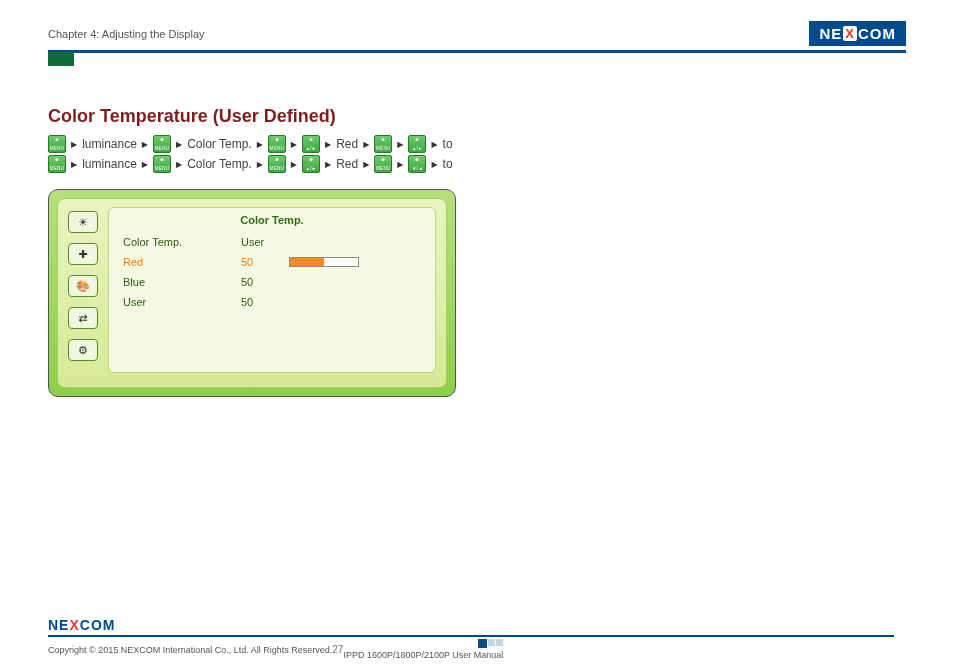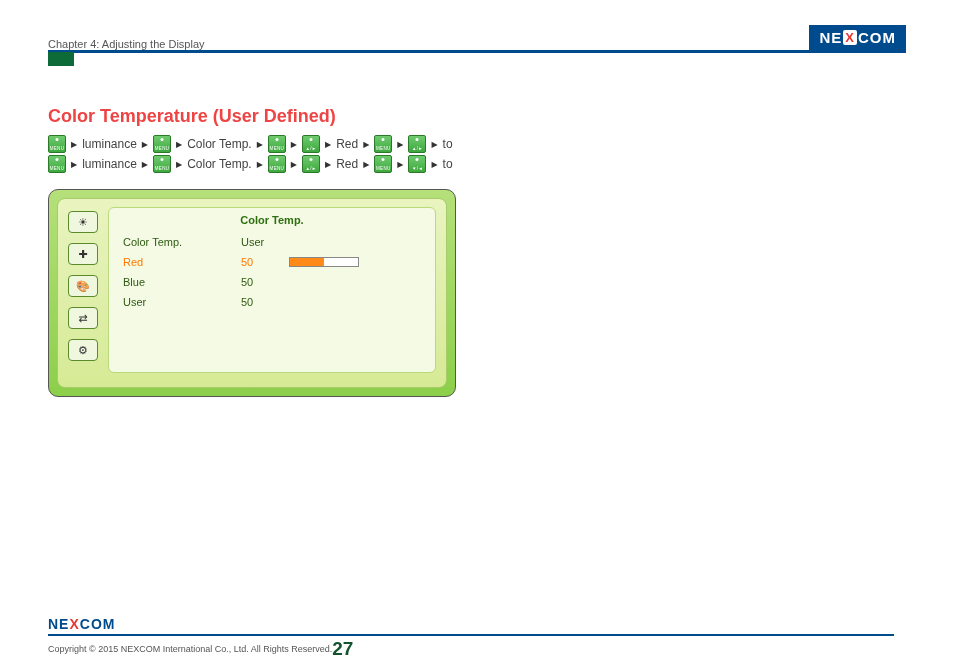--- a/index.html
+++ b/index.html
@@ -13,21 +13,21 @@
     position: relative;
   }
   .page {
     padding: 16px 48px 0 48px;
     position: relative;
     height: 100%;
   }
   .header {
     display: flex;
     justify-content: space-between;
-    align-items: flex-end;
+    align-items: center;
     height: 34px;
   }
   .chapter {
     font-size: 11px;
     color: #555;
     padding-top: 2px;
   }
   .logo-top {
     background: #004b8d;
     color: #fff;
@@ -55,21 +55,21 @@
     width: 26px;
     height: 14px;
     background: #0d6b3a;
     margin-top: -1px;
     margin-left: 0px;
   }
 
   h2.title {
     font-size: 18px;
     font-weight: 700;
-    color: #ef4444;
+    color: #7f1d1d;
     margin: 40px 0 8px 0;
   }
 
   .instr-line {
     display: flex;
     align-items: center;
     flex-wrap: wrap;
     gap: 4px;
     font-size: 12px;
     color: #444;
@@ -216,23 +216,23 @@
   }
   .logo-bottom {
     color: #004b8d;
     font-weight: bold;
     font-size: 14px;
     letter-spacing: 1px;
     margin-bottom: 2px;
   }
   .logo-bottom .x { color: #e53935; }
   .page-num {
-    font-weight: bold;
-    font-size: 19px;
-    color: #14532d;
+    font-weight: normal;
+    font-size: 10px;
+    color: #737373;
   }
   .footer-right {
     text-align: right;
   }
   .footer-squares {
     display: inline-flex;
     gap: 1px;
     margin-bottom: 2px;
   }
   .footer-squares span {
@@ -385,16 +385,24 @@
   </div>
 
   <div class="footer">
     <div class="logo-bottom">
       <span>NE</span><span class="x">X</span><span>COM</span>
     </div>
     <hr class="footer-rule">
     <div class="footer-row">
       <div>Copyright © 2015 NEXCOM International Co., Ltd. All Rights Reserved.</div>
       <div class="page-num">27</div>
+      <div class="footer-right">
+        <div class="footer-squares">
+          <span class="big"></span>
+            <span></span>
+            <span></span>
+        </div>
+        <div>IPPD 1600P/1800P/2100P User Manual</div>
+      </div>
     </div>
   </div>
 
 </div>
 
 </body></html>

